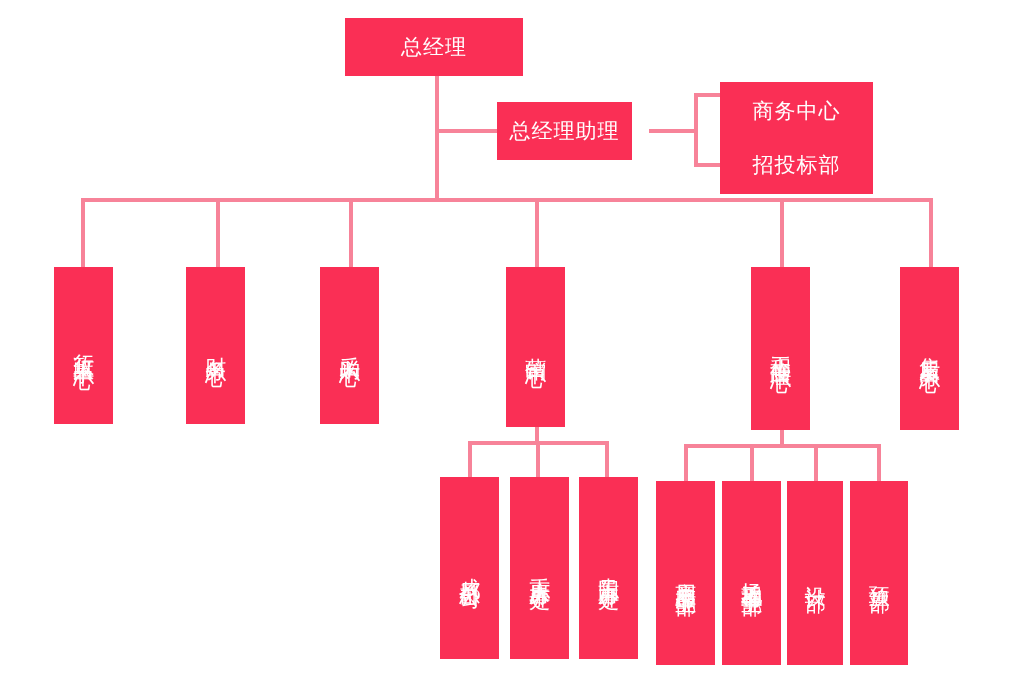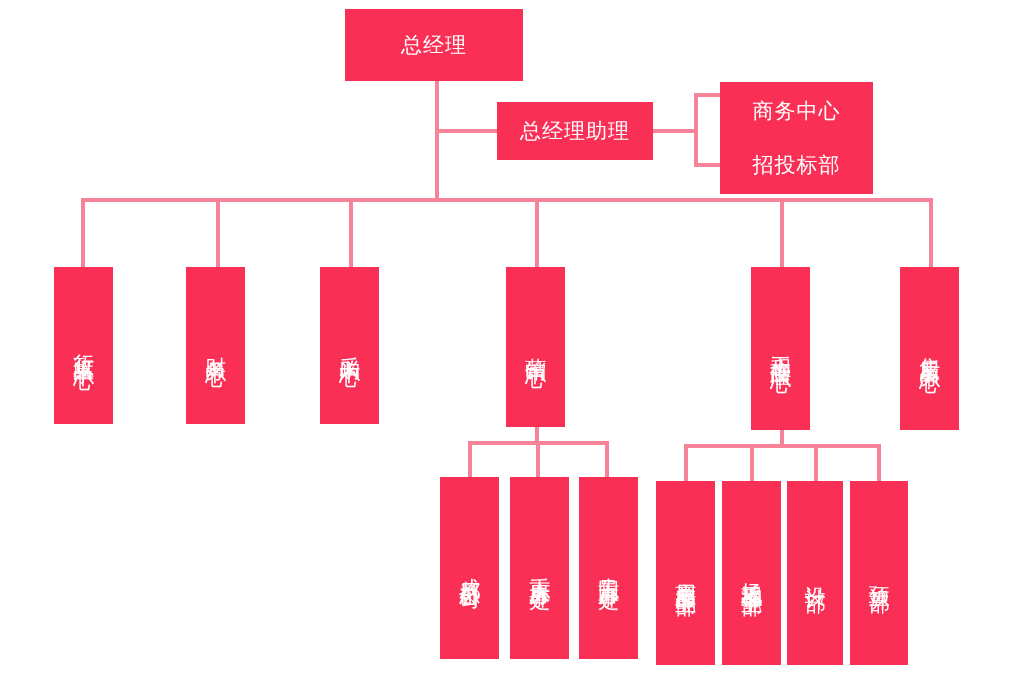--- a/index.html
+++ b/index.html
@@ -81,23 +81,23 @@
   <div class="conn v" style="left:536px; top:441px; height:36px;"></div>
   <div class="conn v" style="left:605px; top:441px; height:36px;"></div>
 
   <div class="conn v" style="left:780px; top:430px; height:16px;"></div>
   <div class="conn h" style="left:684px; top:444px; width:197px;"></div>
   <div class="conn v" style="left:684px; top:444px; height:38px;"></div>
   <div class="conn v" style="left:750px; top:444px; height:38px;"></div>
   <div class="conn v" style="left:814px; top:444px; height:38px;"></div>
   <div class="conn v" style="left:877px; top:444px; height:38px;"></div>
 
-  <div class="node horizontal" style="left:345px; top:9px; width:178px; height:72px;">总经理</div>
+  <div class="node horizontal" style="left:345px; top:18px; width:178px; height:58px;">总经理</div>
 
-  <div class="node horizontal" style="left:497px; top:102px; width:156px; height:58px;">总经理助理</div>
+  <div class="node horizontal" style="left:497px; top:102px; width:135px; height:58px;">总经理助理</div>
 
   <div class="node horizontal" style="left:720px; top:64px; width:153px; height:58px;margin-top:18px;">商务中心</div>
 
   <div class="node horizontal" style="left:720px; top:137px; width:153px; height:57px;">招投标部</div>
 
   <div class="node vertical" style="left:54px; top:267px; width:59px; height:157px;">行政人事中心</div>
 
   <div class="node vertical" style="left:186px; top:267px; width:59px; height:157px;">财务中心</div>
 
   <div class="node vertical" style="left:320px; top:267px; width:59px; height:157px;">采购中心</div>

